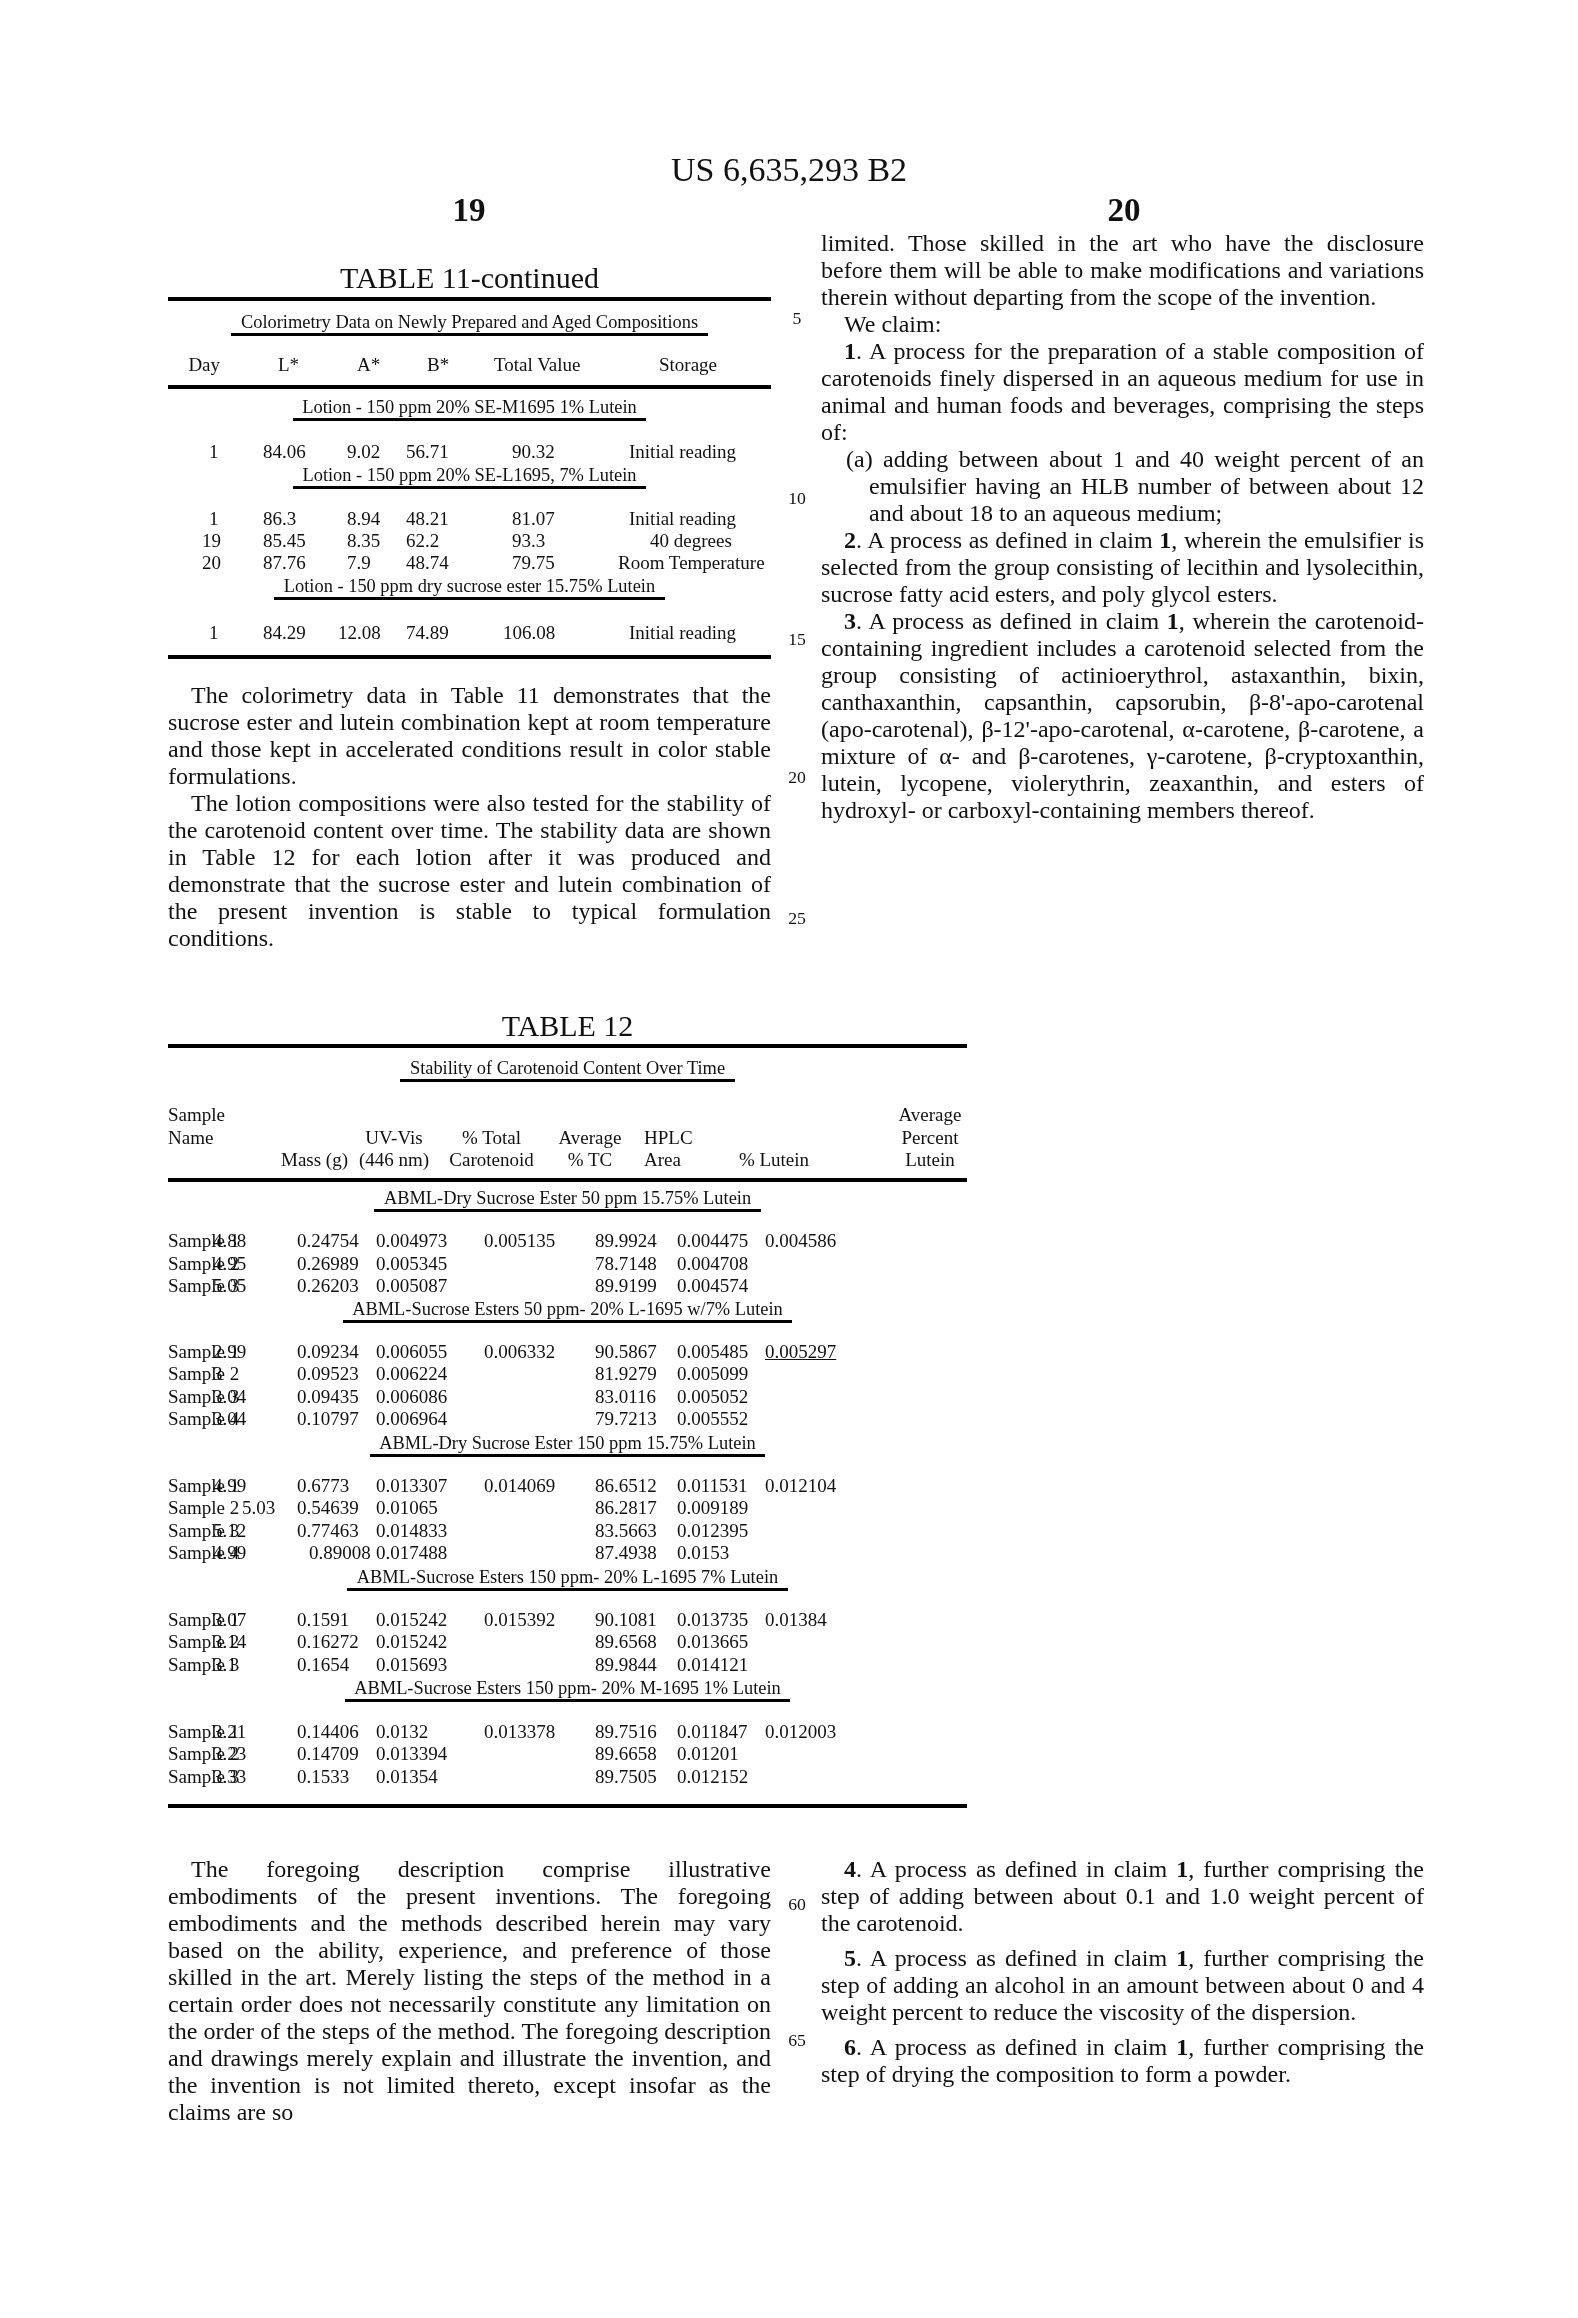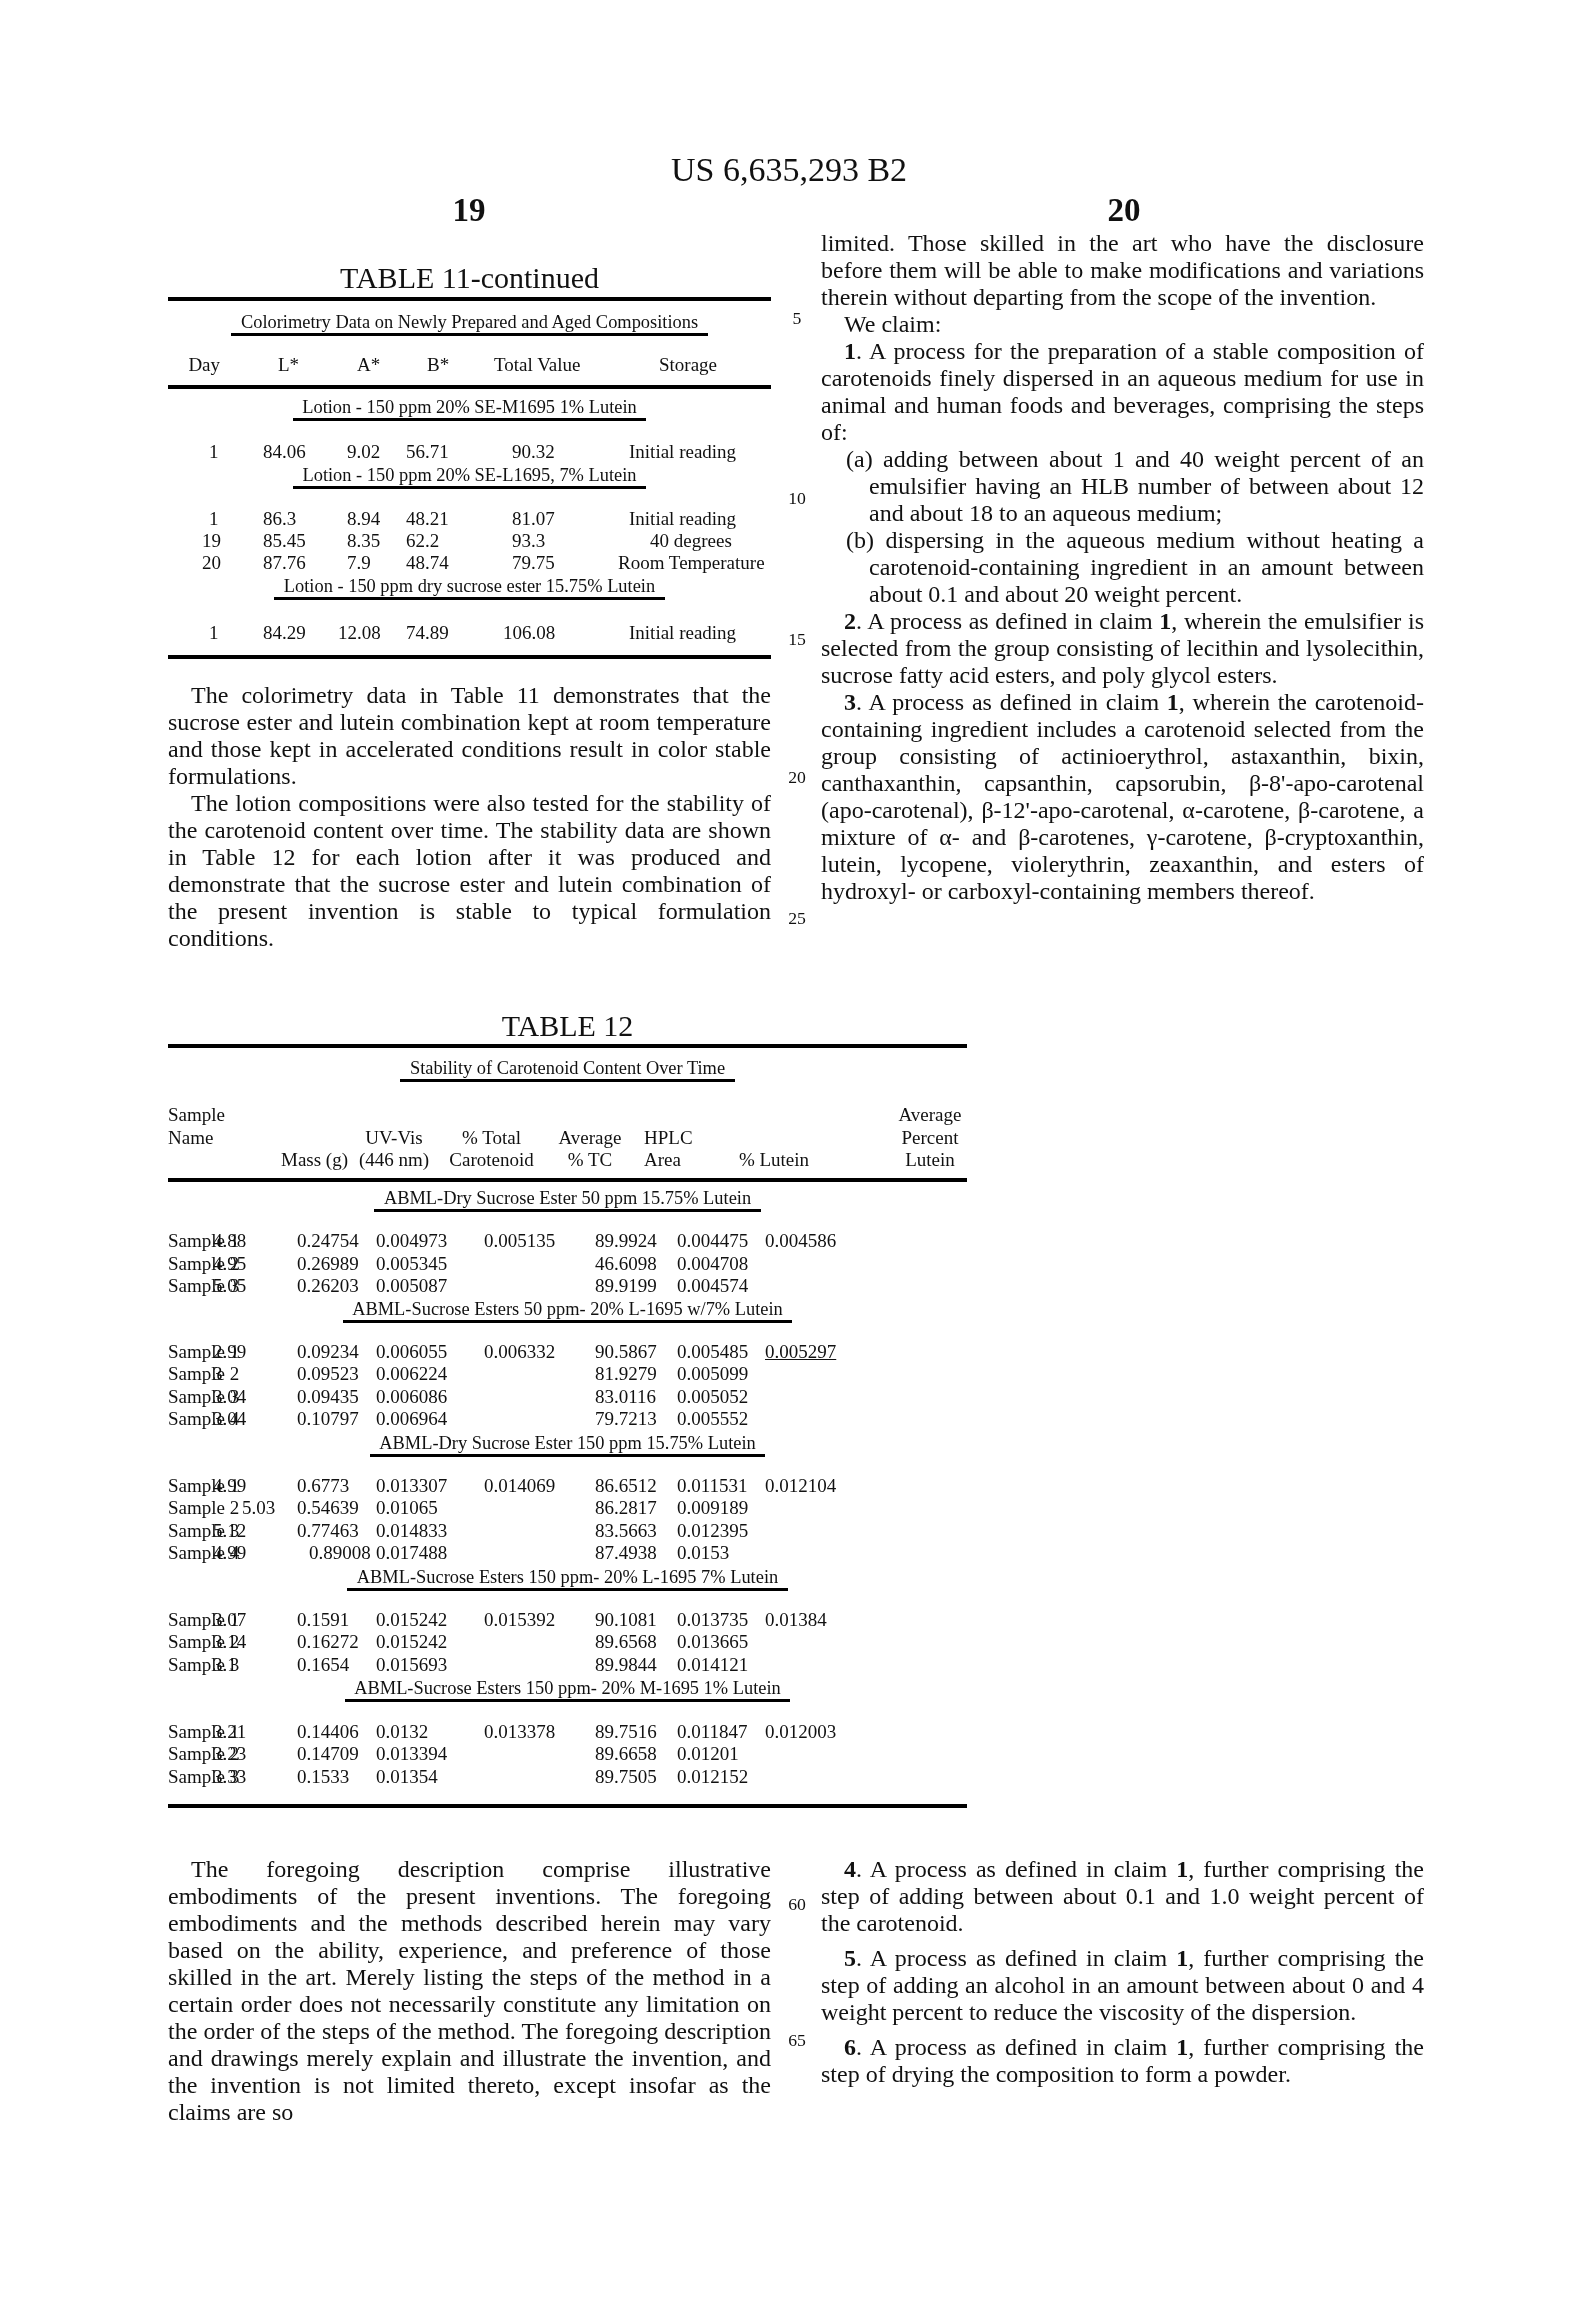--- a/index.html
+++ b/index.html
@@ -96,21 +96,20 @@
 <div class="abs col" style="left:168px;width:603px;top:682px;">
   <p>The colorimetry data in Table 11 demonstrates that the sucrose ester and lutein combination kept at room temperature and those kept in accelerated conditions result in color stable formulations.</p>
   <p>The lotion compositions were also tested for the stability of the carotenoid content over time. The stability data are shown in Table 12 for each lotion after it was produced and demonstrate that the sucrose ester and lutein combination of the present invention is stable to typical formulation conditions.</p>
 </div>
 
 <div class="abs col" style="left:821px;width:603px;top:230px;">
   <p class="noindent">limited. Those skilled in the art who have the disclosure before them will be able to make modifications and variations therein without departing from the scope of the invention.</p>
   <p>We claim:</p>
   <p><b class="cn">1</b><span>. A process for the preparation of a stable composition of carotenoids finely dispersed in an aqueous medium for use in animal and human foods and beverages, comprising the steps of:</span></p>
   <p class="step">(a) adding between about 1 and 40 weight percent of an emulsifier having an HLB number of between about 12 and about 18 to an aqueous medium;</p>
-  <p class="step">(b) dispersing in the aqueous medium without heating a carotenoid-containing ingredient in an amount between about 0.1 and about 20 weight percent.</p>
   <p><b class="cn">2</b><span>. A process as defined in claim </span><b class="cn">1</b><span>, wherein the emulsifier is selected from the group consisting of lecithin and lysolecithin, sucrose fatty acid esters, and poly glycol esters.</span></p>
   <p><b class="cn">3</b><span>. A process as defined in claim </span><b class="cn">1</b><span>, wherein the carotenoid-containing ingredient includes a carotenoid selected from the group consisting of actinioerythrol, astaxanthin, bixin, canthaxanthin, capsanthin, capsorubin, β-8'-apo-carotenal (apo-carotenal), β-12'-apo-carotenal, α-carotene, β-carotene, a mixture of α- and β-carotenes, γ-carotene, β-cryptoxanthin, lutein, lycopene, violerythrin, zeaxanthin, and esters of hydroxyl- or carboxyl-containing members thereof.</span></p>
 </div>
 
 <div class="abs linenum" style="left:780px;top:308px;">5</div>
 <div class="abs linenum" style="left:780px;top:488px;">10</div>
 <div class="abs linenum" style="left:780px;top:629px;">15</div>
 <div class="abs linenum" style="left:780px;top:767px;">20</div>
 <div class="abs linenum" style="left:780px;top:908px;">25</div>
 <div class="abs linenum" style="left:780px;top:1894px;">60</div>
@@ -176,21 +175,21 @@
         <span style="left: 427px;">89.9924</span>
         <span style="left: 509px;">0.004475</span>
         <span style="left: 597px;">0.004586</span>
       </div>
       <div class="t12row" style="left: 168px; width: 799px; top: 1253px;">
         <span style="left: 0px;">Sample 2</span>
         <span style="left: 45px;">4.95</span>
         <span style="left: 129px;">0.26989</span>
         <span style="left: 208px;">0.005345</span>
         <span style="left: 316px;"></span>
-        <span style="left: 427px;">46.6098</span>
+        <span style="left: 427px;">78.7148</span>
         <span style="left: 509px;">0.004708</span>
         <span style="left: 597px;"></span>
       </div>
       <div class="t12row" style="left: 168px; width: 799px; top: 1275px;">
         <span style="left: 0px;">Sample 3</span>
         <span style="left: 45px;">5.05</span>
         <span style="left: 129px;">0.26203</span>
         <span style="left: 208px;">0.005087</span>
         <span style="left: 316px;"></span>
         <span style="left: 427px;">89.9199</span>

